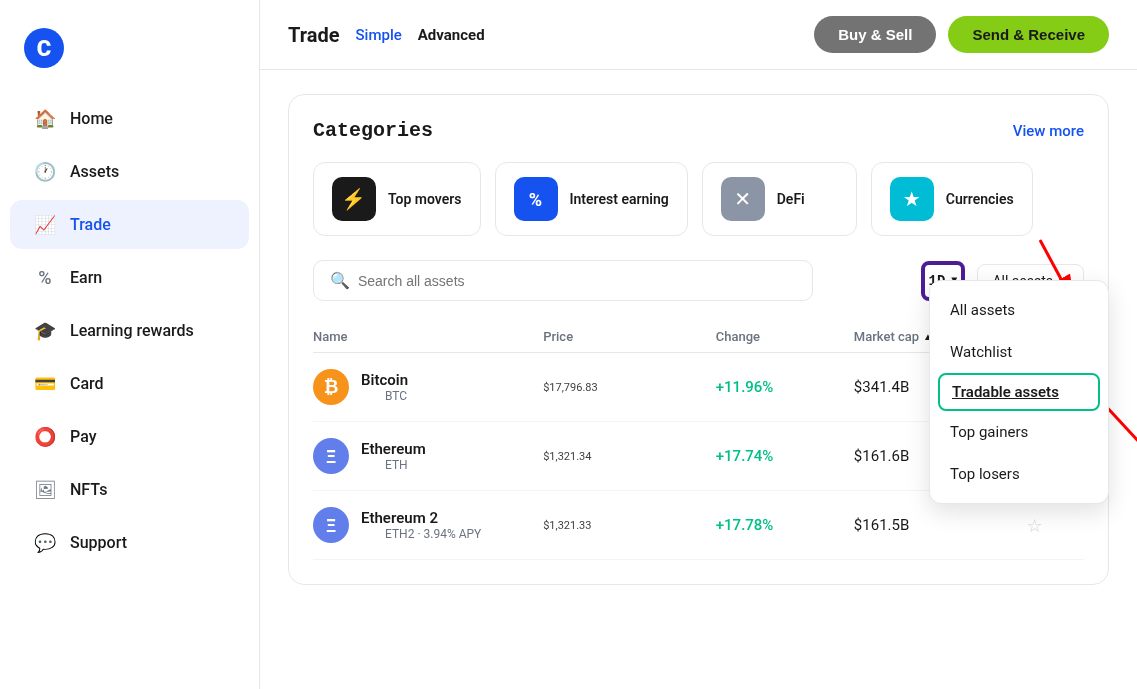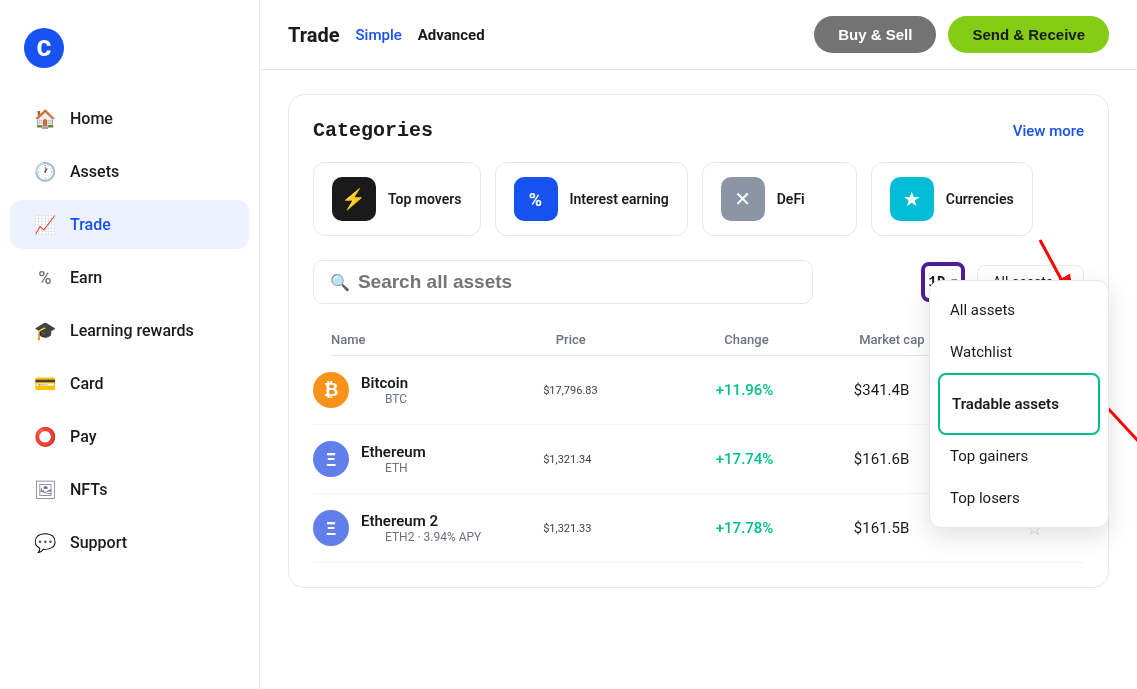--- a/index.html
+++ b/index.html
@@ -201,25 +201,24 @@
       border: 1px solid #e5e7eb;
       border-radius: 10px;
       padding: 10px 16px;
       flex: 1;
       max-width: 500px;
     }
     .search-icon { color: #9ca3af; font-size: 16px; }
     .search-input {
       border: none;
       outline: none;
-      font-size: 19px;
+      font-size: 14px;
       color: #9ca3af;
       width: 100%;
       background: transparent;
-      font-weight: bold;
     }
     .period-selector {
       display: flex;
       align-items: center;
       gap: 6px;
       border: 4px solid #4c1d95;
       border-radius: 8px;
       padding: 8px 4px;
       cursor: pointer;
       font-size: 14px;
@@ -245,21 +244,20 @@
       width: 100%;
     }
     .table-header {
       display: grid;
       grid-template-columns: 2fr 1.5fr 1.2fr 1.5fr 0.5fr;
       padding: 8px 0;
       border-bottom: 1px solid #e5e7eb;
       color: #6b7280;
       font-size: 13px;
       font-weight: 500;
-      margin-left: 18px;
     }
     .table-row {
       display: grid;
       grid-template-columns: 2fr 1.5fr 1.2fr 1.5fr 0.5fr;
       padding: 16px 0;
       border-bottom: 1px solid #f3f4f6;
       align-items: center;
     }
     .asset-info {
       display: flex;
@@ -299,22 +297,23 @@
     .dropdown-item {
       padding: 12px 20px;
       font-size: 15px;
       color: #1a1a1a;
       cursor: pointer;
     }
     .dropdown-item.highlighted {
       border: 2px solid #00c087;
       margin: 0 8px;
       border-radius: 8px;
-      padding: 20px 12px;
+      padding: 8px 12px;
       font-weight: 600;
+      text-decoration: underline;
     }
 
     
     .annotation-overlay {
       position: absolute;
       top: 0; left: 0; right: 0; bottom: 0;
       pointer-events: none;
       z-index: 50;
     }
 

